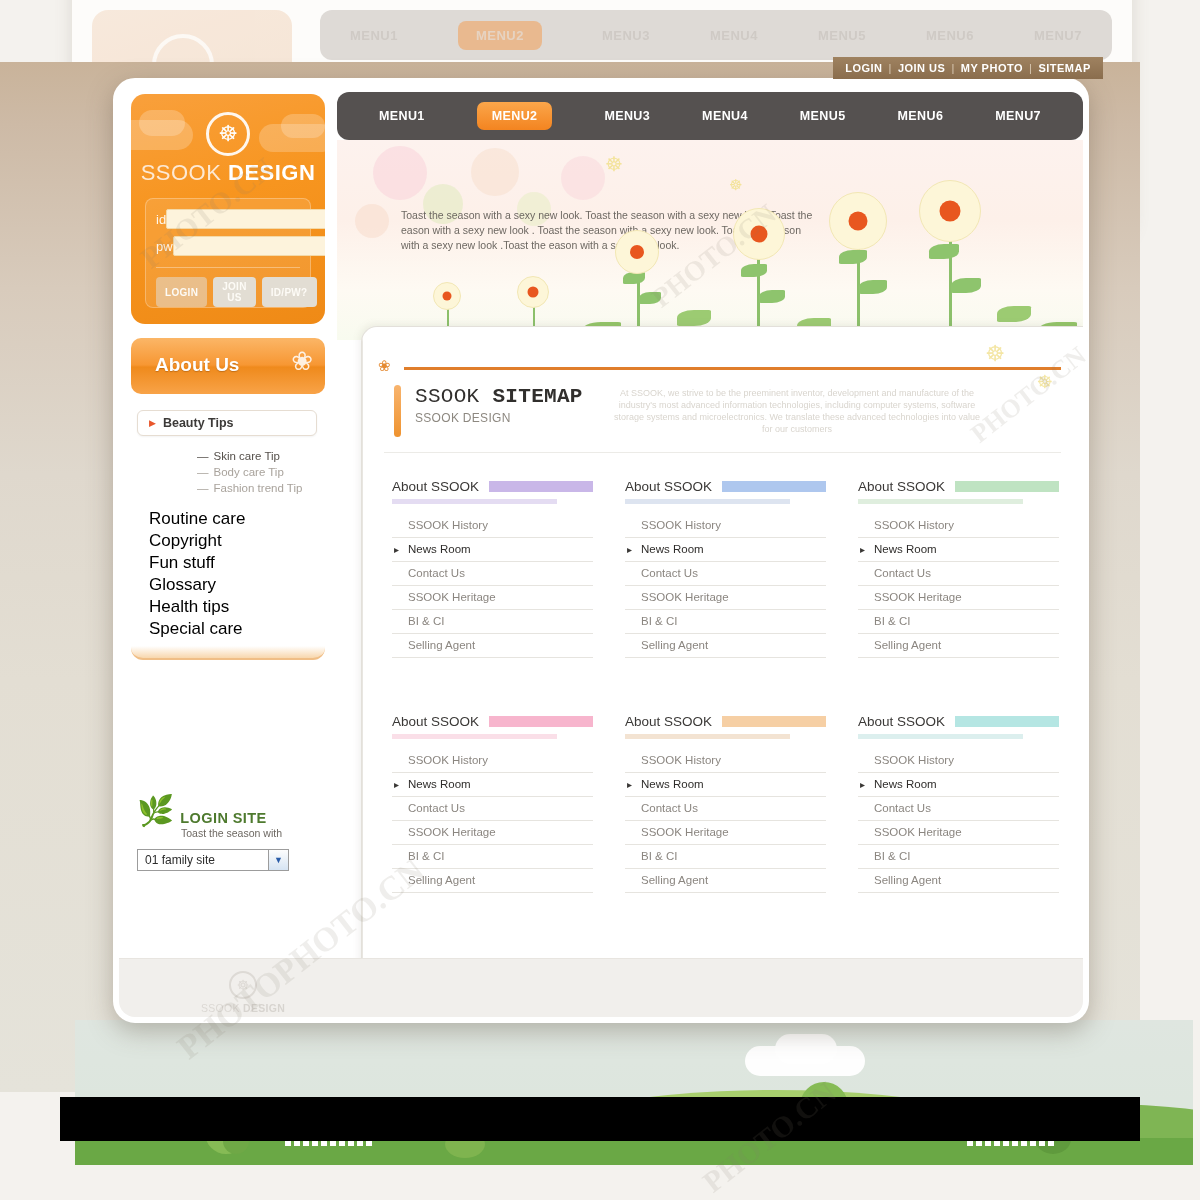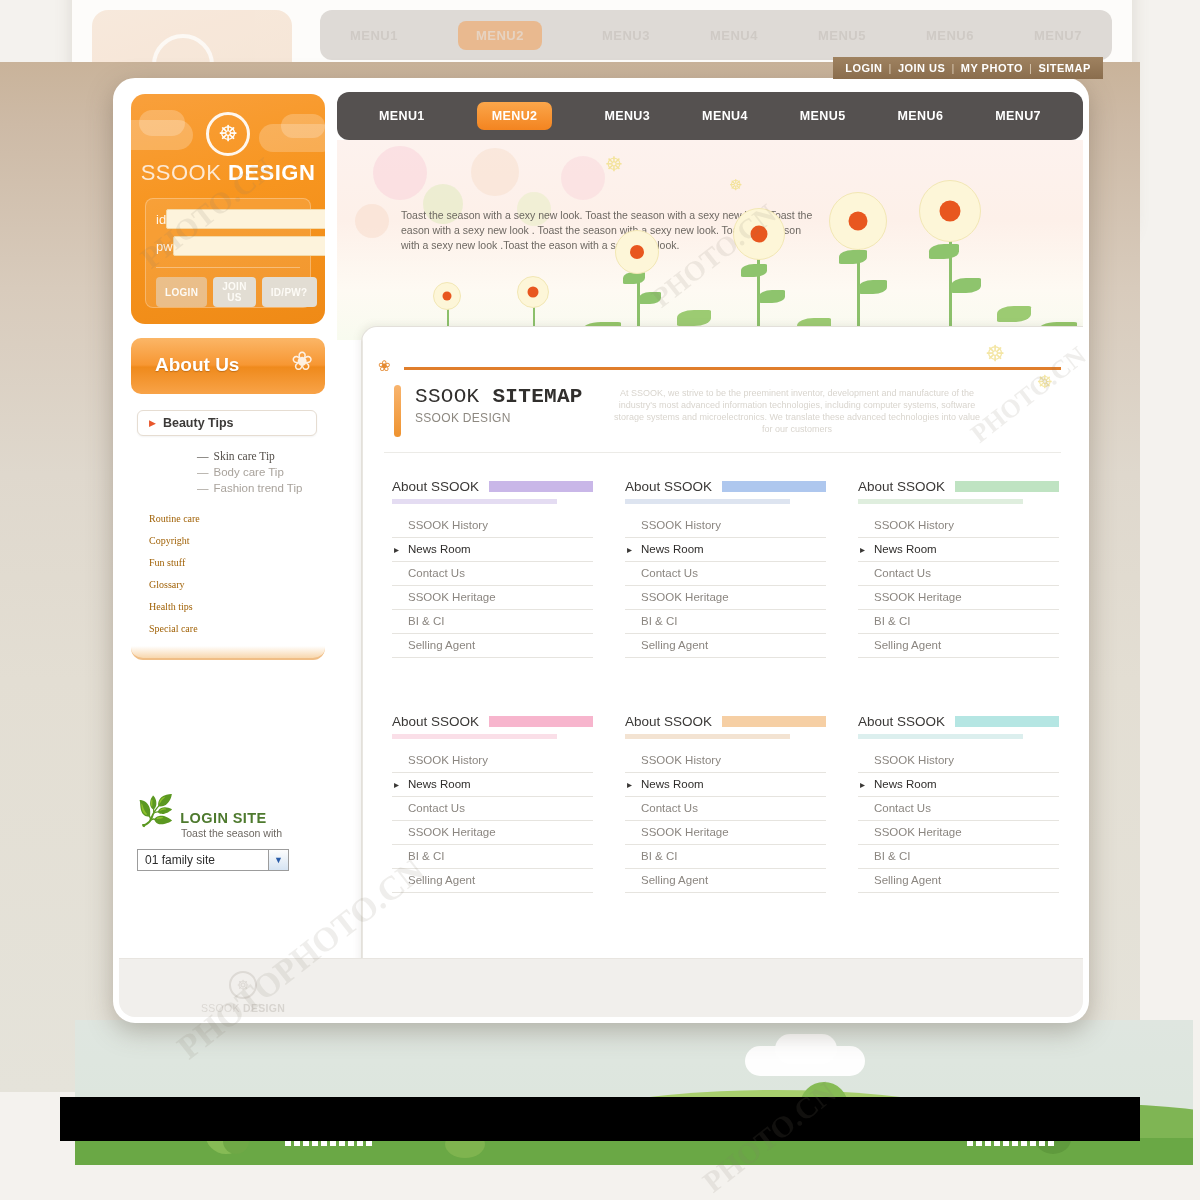--- a/index.html
+++ b/index.html
@@ -132,25 +132,25 @@
     margin:16px 0 0 18px; width:180px; height:26px; background:#fff;
     border:1px solid #e6ddd2; border-radius:6px;
     display:flex; align-items:center; gap:7px; padding-left:11px;
     box-shadow:0 1px 2px rgba(0,0,0,.05); cursor:pointer;
   }
   .beauty-tips .tri{ color:#e8562c; font-size:9px; }
   .beauty-tips b{ font-size:12.5px; color:#3c3a38; font-weight:bold; }
 
   .sublist{ margin:12px 0 0 78px; }
   .sublist li{ list-style:none; font-size:11.5px; color:#a9a39c; line-height:16px; cursor:pointer;}
-  .sublist li.active{ color:#55504b;font-family:Liberation Serif, serif; }
+  .sublist li.active{ color:#55504b; }
   .sublist li em{ font-style:normal; margin-right:5px; }
 
   .mainlist{ margin:12px 0 0 30px; }
-  .mainlist li{ list-style:none; font-size:10px; color:#a16207; line-height:22px; cursor:pointer;font-family:Liberation Serif, serif;}
+  .mainlist li{ list-style:none; font-size:17px; color:#000000; line-height:22px; cursor:pointer;}
 
   .side-foot{
     position:absolute; left:12px; top:562px; width:194px; height:14px;
     border-radius:0 0 12px 12px;
     background:linear-gradient(to bottom,#ffffff,#f8d7ad);
     border-bottom:2px solid #f0be86;
   }
 
   .family{ position:absolute; left:18px; top:712px; width:186px; }
   .family-head{ display:flex; align-items:flex-end; gap:6px; }

